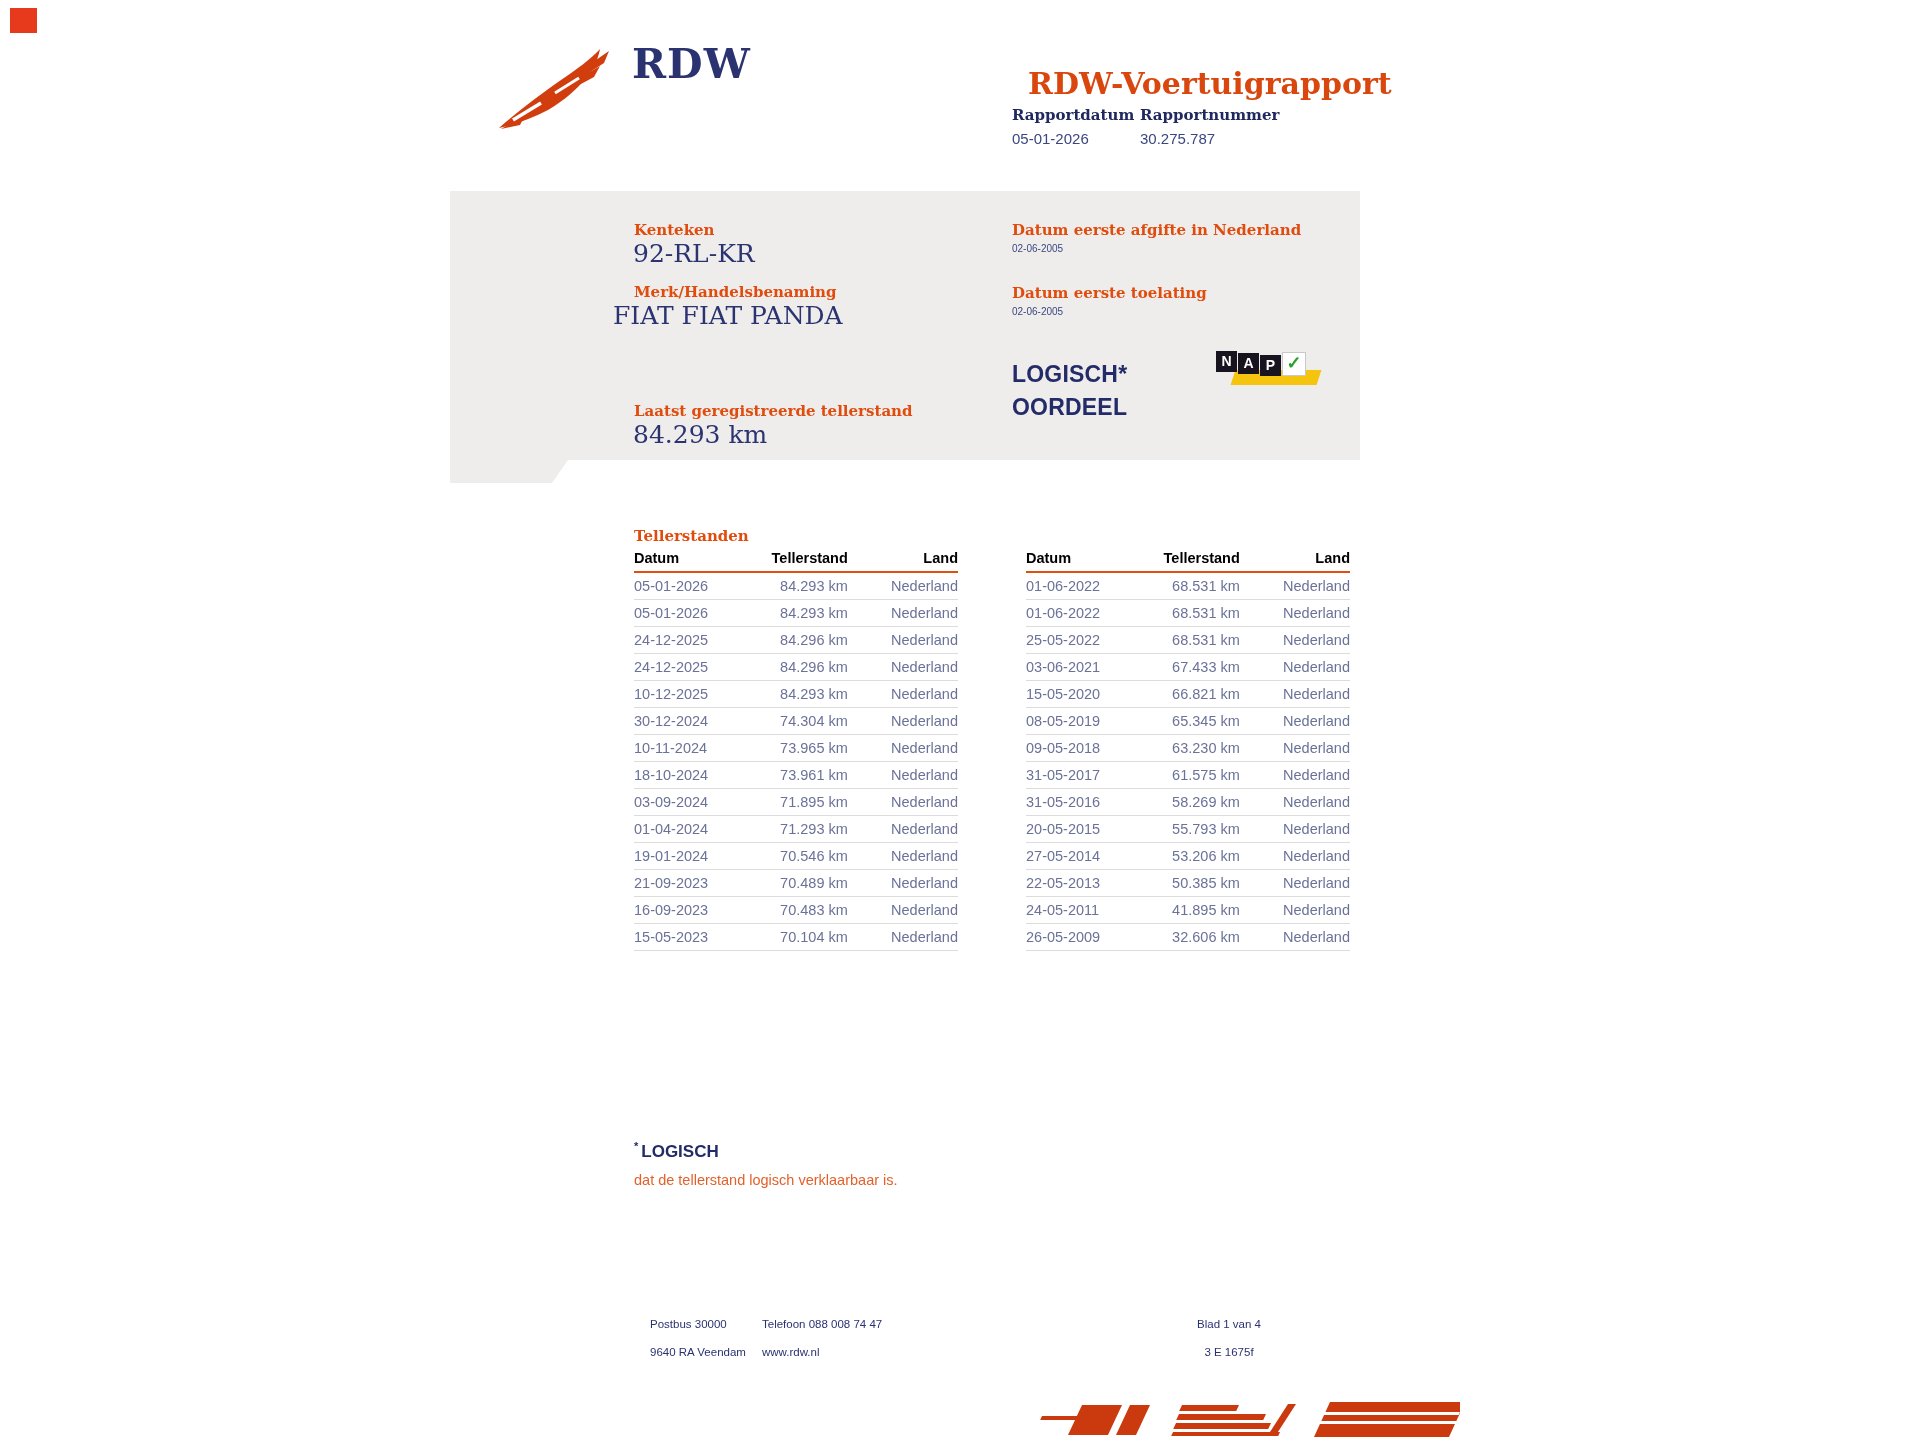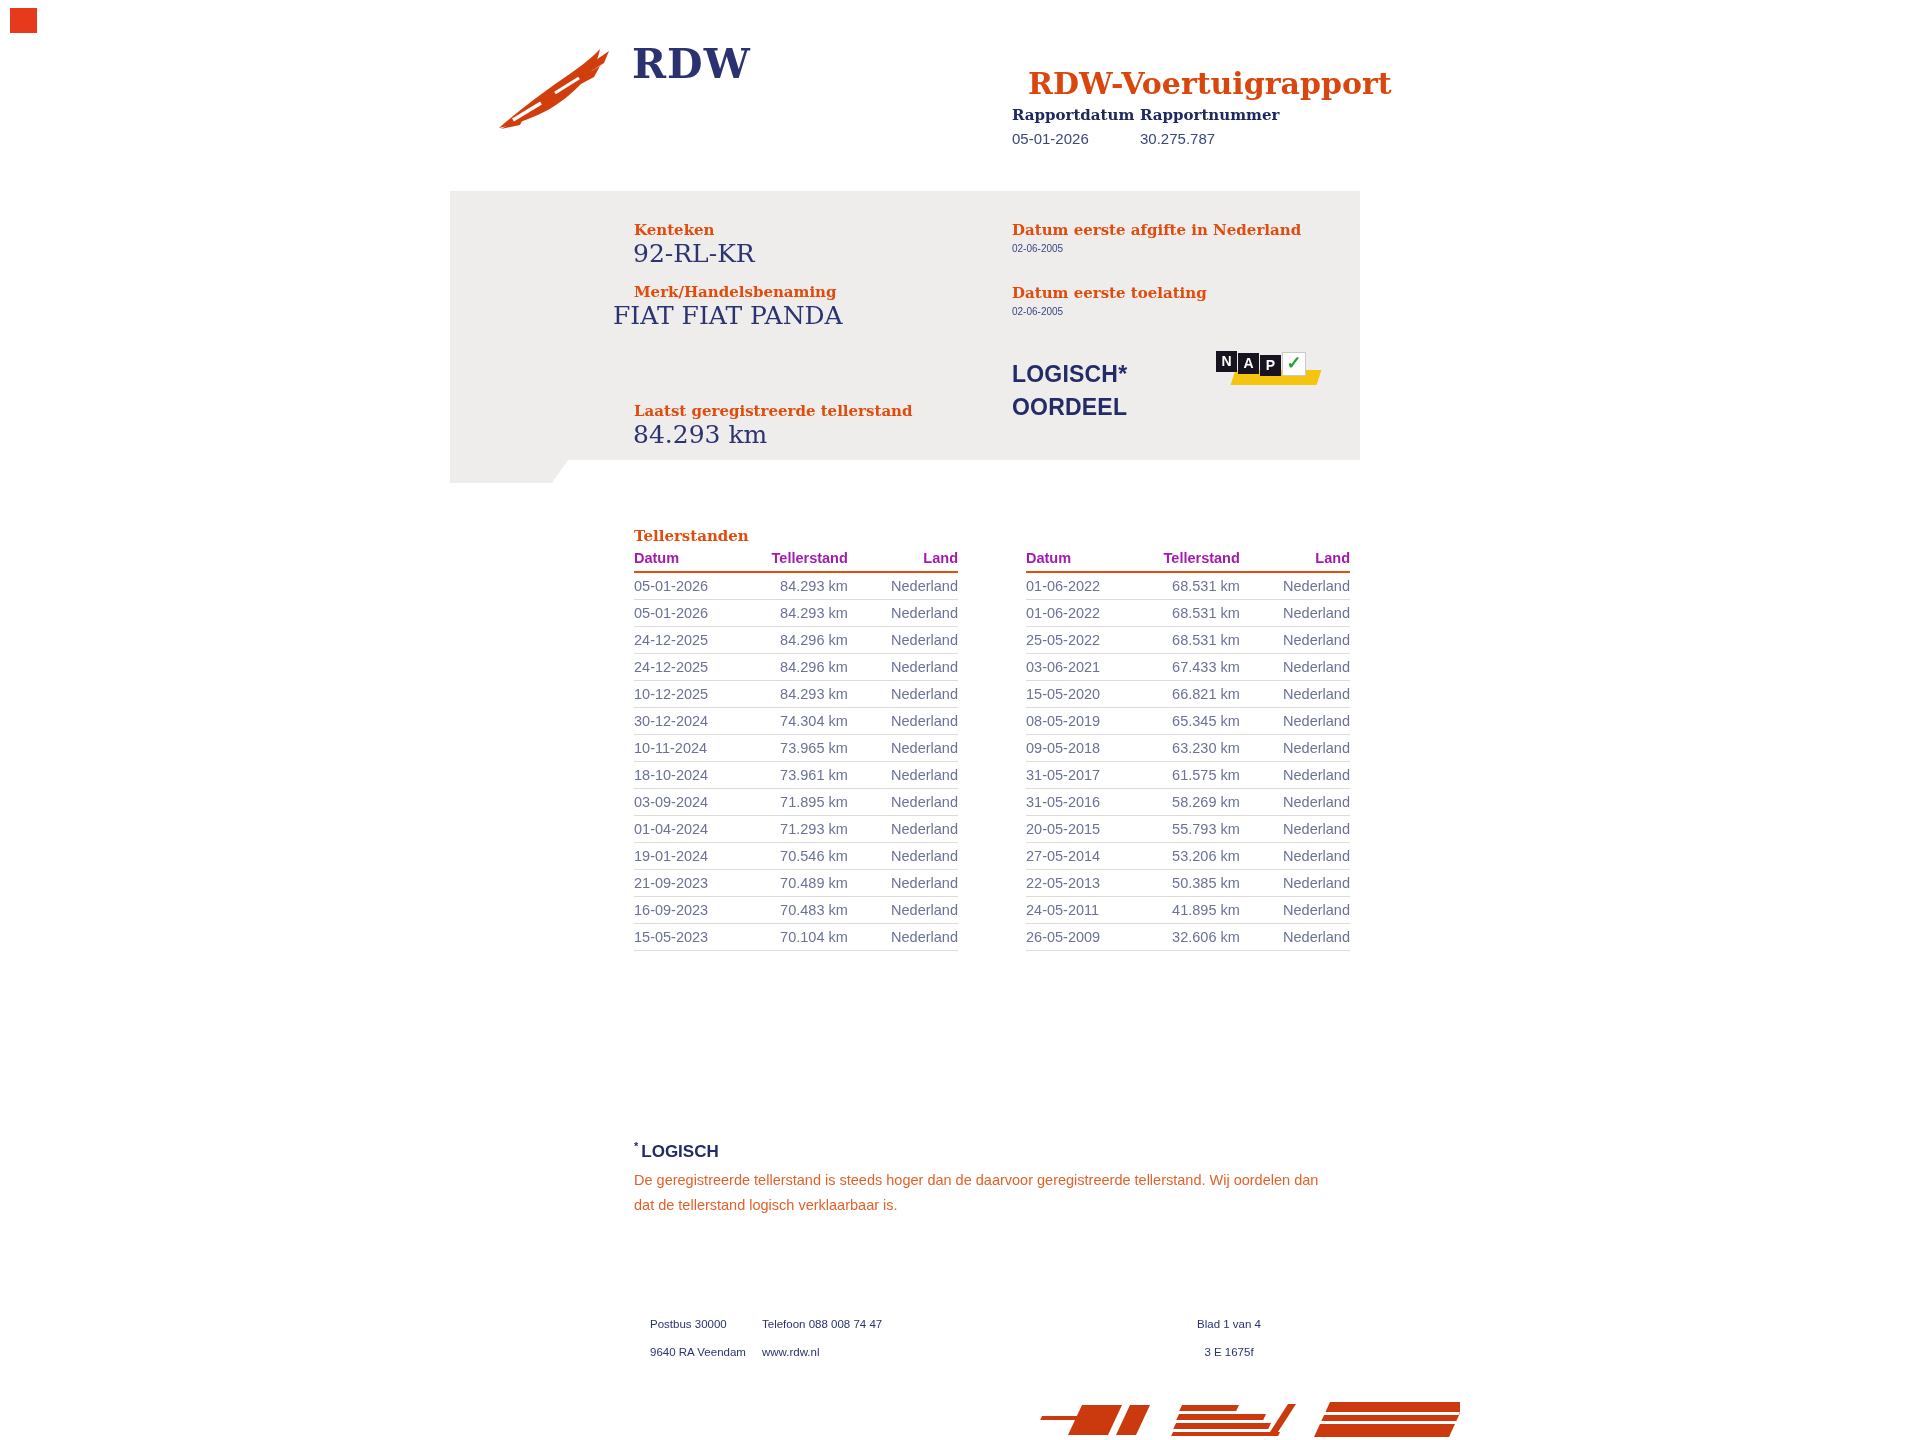--- a/index.html
+++ b/index.html
@@ -40,21 +40,21 @@
           font-weight:700;font-size:14px;line-height:21px;text-align:center;}
   .nap-n{left:0;top:0;} .nap-a{left:22px;top:2px;} .nap-p{left:44px;top:4px;}
   .nap-chk{position:absolute;left:66px;top:1px;width:22px;height:22px;background:#ffffff;
            border:1px solid #c9c9c9;color:#27a22d;font-weight:700;font-size:18px;
            line-height:21px;text-align:center;}
 
   
   .section-title{left:634px;top:527px;}
   .tbl{position:absolute;top:550px;width:324px;border-collapse:collapse;table-layout:fixed;}
   .tbl-left{left:634px;} .tbl-right{left:1026px;}
-  .tbl th{font-size:14.5px;font-weight:700;color:#a21caf;padding:0 0 5px 0;
+  .tbl th{font-size:14.5px;font-weight:700;color:#000000;padding:0 0 5px 0;
           border-bottom:2px solid #e2500f;}
   .tbl td{font-size:14.5px;color:#6b7298;padding:5px 0;border-bottom:1px solid #dcdcdc;
           white-space:nowrap;}
   .tbl th:nth-child(1),.tbl td:nth-child(1){text-align:left;width:38%;}
   .tbl th:nth-child(2),.tbl td:nth-child(2){text-align:right;width:28%;}
   .tbl th:nth-child(3),.tbl td:nth-child(3){text-align:right;width:34%;}
 
   
   .fn-title{left:634px;top:1140px;font-size:17px;font-weight:700;color:#222b66;}
   .fn-title sup{font-size:11px;margin-right:3px;}
@@ -280,21 +280,20 @@
         <tr>
           <td>26-05-2009</td>
           <td>32.606 km</td>
           <td>Nederland</td>
         </tr>
       </tbody>
   </table>
 
   <div class="abs fn-title"><sup>*</sup><span>LOGISCH</span></div>
   <div class="abs fn-text">
-    <div>De geregistreerde tellerstand is steeds hoger dan de daarvoor geregistreerde tellerstand. Wij oordelen dan</div>
     <div>dat de tellerstand logisch verklaarbaar is.</div>
   </div>
 
   <div class="abs ft ft-c1 ft-r1">Postbus 30000</div>
   <div class="abs ft ft-c1 ft-r2">9640 RA Veendam</div>
   <div class="abs ft ft-c2 ft-r1">Telefoon 088 008 74 47</div>
   <div class="abs ft ft-c2 ft-r2">www.rdw.nl</div>
   <div class="abs ft ft-right ft-r1">Blad 1 van 4</div>
   <div class="abs ft ft-right ft-r2">3 E 1675f</div>
 

